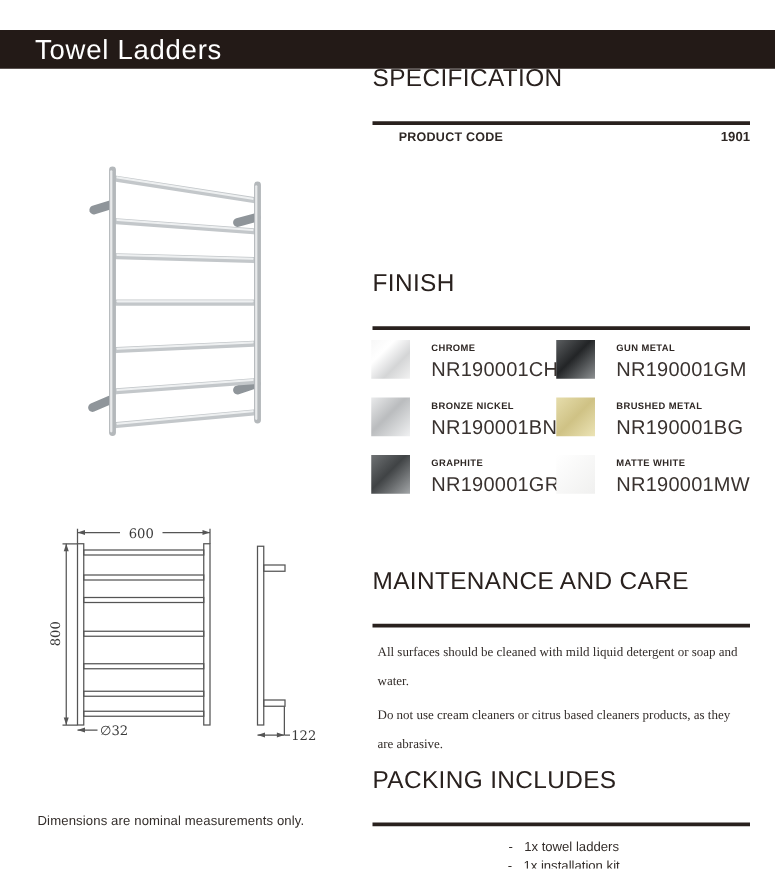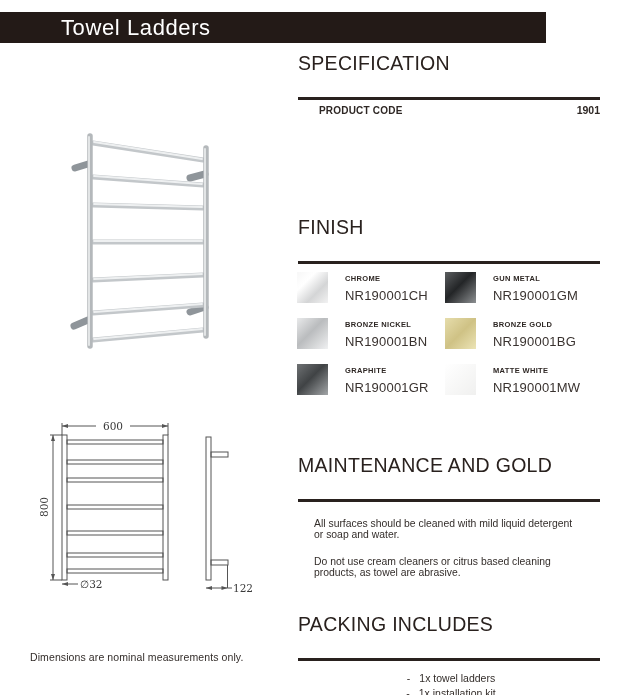--- a/index.html
+++ b/index.html
@@ -1,46 +1,46 @@
 <!DOCTYPE html>
 <html><head>
 <meta charset="utf-8">
 <style>
   html,body { margin:0; padding:0; background:#ffffff; }
   .page { position:relative; width:620px; height:695px; background:#ffffff;
           font-family:"Liberation Sans", sans-serif; overflow:hidden; }
 
   
-  .titlebar { position:absolute; left:0; top:12px; width:513px; height:31px;
-              background:#231a17; display:flex; align-items:center;padding-left:33px; }
+  .titlebar { position:absolute; left:0; top:24px; width:620px; height:31px;
+              background:#231a17; display:flex; align-items:center; }
   .titlebar .title { margin-left:28px; font-size:22px; font-weight:400;
                      color:#ffffff; letter-spacing:0.6px; }
 
   
   .rsec { position:absolute; left:298px; width:302px; }
   .rheading { font-size:19.5px; font-weight:400; color:#29211e; letter-spacing:0.3px;
               border-bottom:3px solid #29211e; padding-bottom:22px; }
 
   .spec-row { position:absolute; left:298px; top:104px; width:302px;
               display:flex; justify-content:space-between; align-items:baseline; }
   .spec-label { font-size:10px; font-weight:bold; letter-spacing:0.2px; color:#2e2724;margin-left:21px; }
   .spec-value { font-size:10.5px; font-weight:bold; color:#2e2724; }
 
   
   .fgrid { position:absolute; left:297px; top:272px; width:303px;
            display:grid; grid-template-columns:148px 1fr; row-gap:15px; }
   .fcell { display:flex; height:31px; }
   .swatch { width:31px; height:31px; flex:none; }
   .ftext { margin-left:17px; padding-top:2px; }
   .fname { font-size:7.5px; font-weight:bold; color:#2e2724; letter-spacing:0.35px; }
-  .fcode { font-size:13px; color:#39322f; margin-top:5px; letter-spacing:0.2px; }
+  .fcode { font-size:16px; color:#39322f; margin-top:5px; letter-spacing:0.2px; }
 
   
   .maint-body { margin-top:9px; }
-  .maint-body p { margin:16px; font-size:10.4px; line-height:11px; color:#332d2a; }
+  .maint-body p { margin:4px; font-size:10.4px; line-height:23px; color:#332d2a;font-family:Liberation Serif, serif; }
 
   
   .pack-list { list-style:none; margin:10px 0 0 0; padding:0 0 0 4px;text-align:center; }
   .pack-list li { font-size:10.5px; line-height:15px; color:#332d2a; }
   .pack-list .dash { margin-right:9px; }
 
   .footnote { position:absolute; left:30px; top:651px; font-size:10.5px;
               color:#332d2a; letter-spacing:0.1px; }
 
   .ladder-svg { position:absolute; left:60px; top:118px; }
@@ -173,45 +173,45 @@
     <div class="fcell">
       <div class="swatch" style="background: linear-gradient(135deg, rgb(233, 234, 235) 0%, rgb(186, 188, 190) 45%, rgb(240, 241, 242) 100%);"></div>
       <div class="ftext">
         <div class="fname">BRONZE NICKEL</div>
         <div class="fcode">NR190001BN</div>
       </div>
     </div>
     <div class="fcell">
       <div class="swatch" style="background: linear-gradient(135deg, rgb(230, 221, 172) 0%, rgb(207, 194, 133) 50%, rgb(236, 228, 182) 100%);"></div>
       <div class="ftext">
-        <div class="fname">BRONZE GOLD</div>
+        <div class="fname">BRUSHED METAL</div>
         <div class="fcode">NR190001BG</div>
       </div>
     </div>
     <div class="fcell">
       <div class="swatch" style="background: linear-gradient(135deg, rgb(111, 114, 116) 0%, rgb(64, 67, 69) 45%, rgb(163, 166, 168) 100%);"></div>
       <div class="ftext">
         <div class="fname">GRAPHITE</div>
         <div class="fcode">NR190001GR</div>
       </div>
     </div>
     <div class="fcell">
       <div class="swatch" style="background: linear-gradient(135deg, rgb(255, 255, 255) 0%, rgb(240, 240, 239) 100%);"></div>
       <div class="ftext">
         <div class="fname">MATTE WHITE</div>
         <div class="fcode">NR190001MW</div>
       </div>
     </div>
   </div>
 
   <div class="rsec" style="top:454px;">
-    <div class="rheading">MAINTENANCE AND GOLD</div>
+    <div class="rheading">MAINTENANCE AND CARE</div>
     <div class="maint-body">
       <p>All surfaces should be cleaned with mild liquid detergent or soap and water.</p>
-      <p>Do not use cream cleaners or citrus based cleaning products, as towel are abrasive.</p>
+      <p>Do not use cream cleaners or citrus based cleaners products, as they are abrasive.</p>
     </div>
   </div>
 
   <div class="rsec" style="top:589px;margin-top:24px;">
     <div class="rheading">PACKING INCLUDES</div>
     <ul class="pack-list">
       <li><span class="dash">-</span><span>1x towel ladders</span></li>
       <li><span class="dash">-</span><span>1x installation kit</span></li>
     </ul>
   </div>

